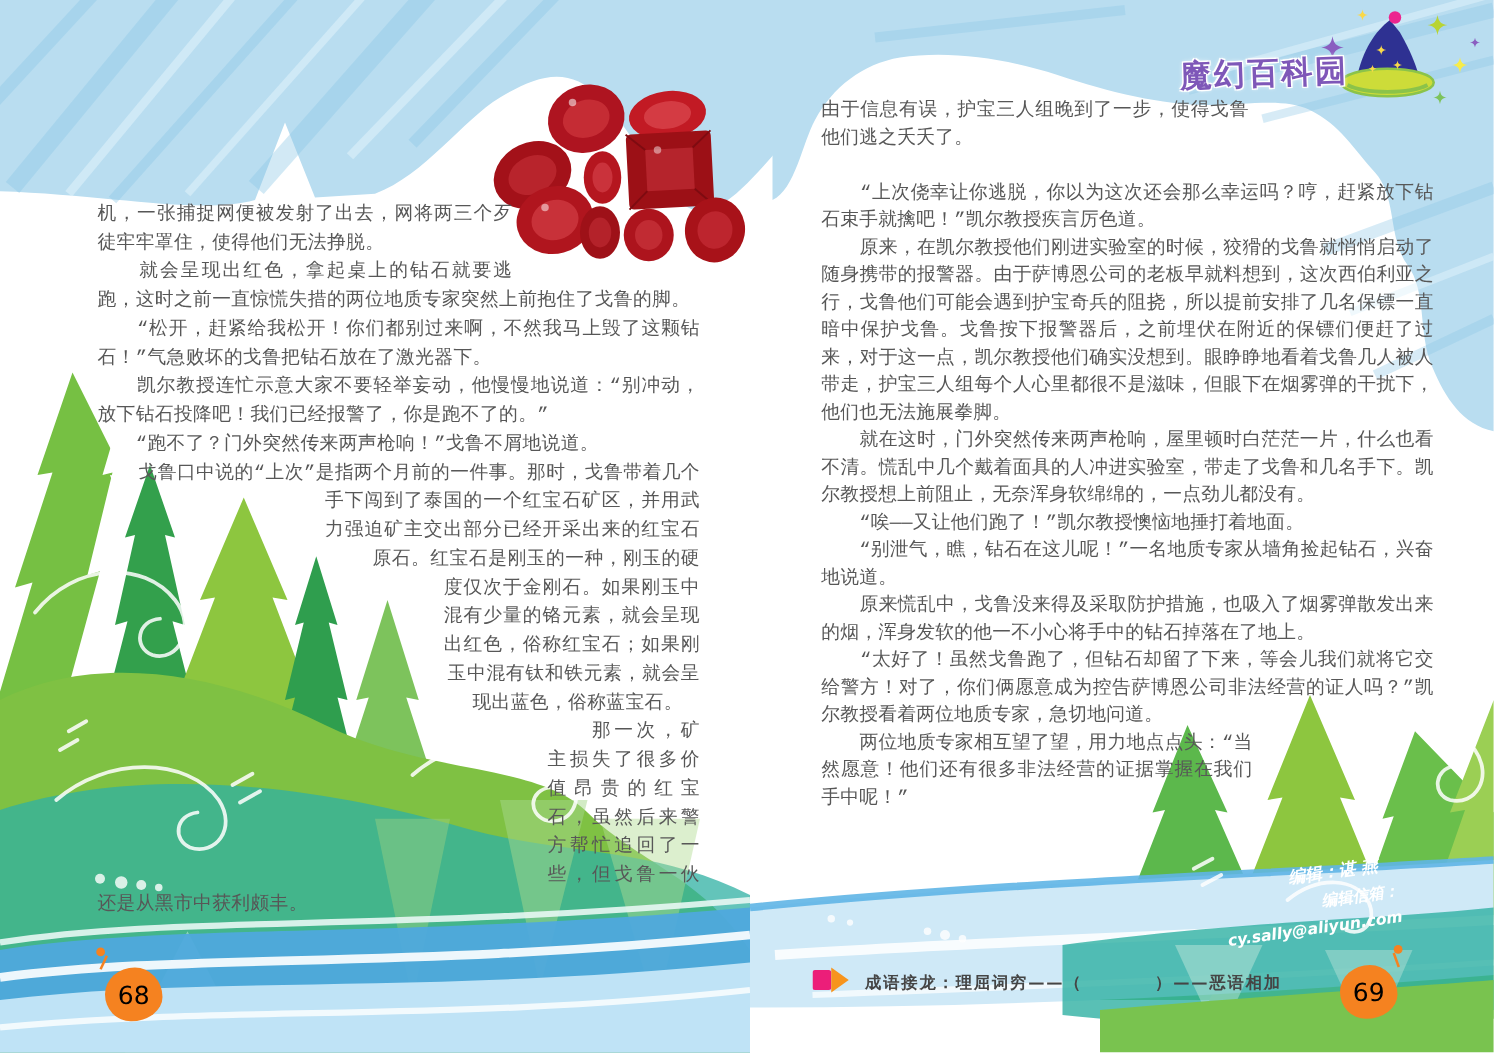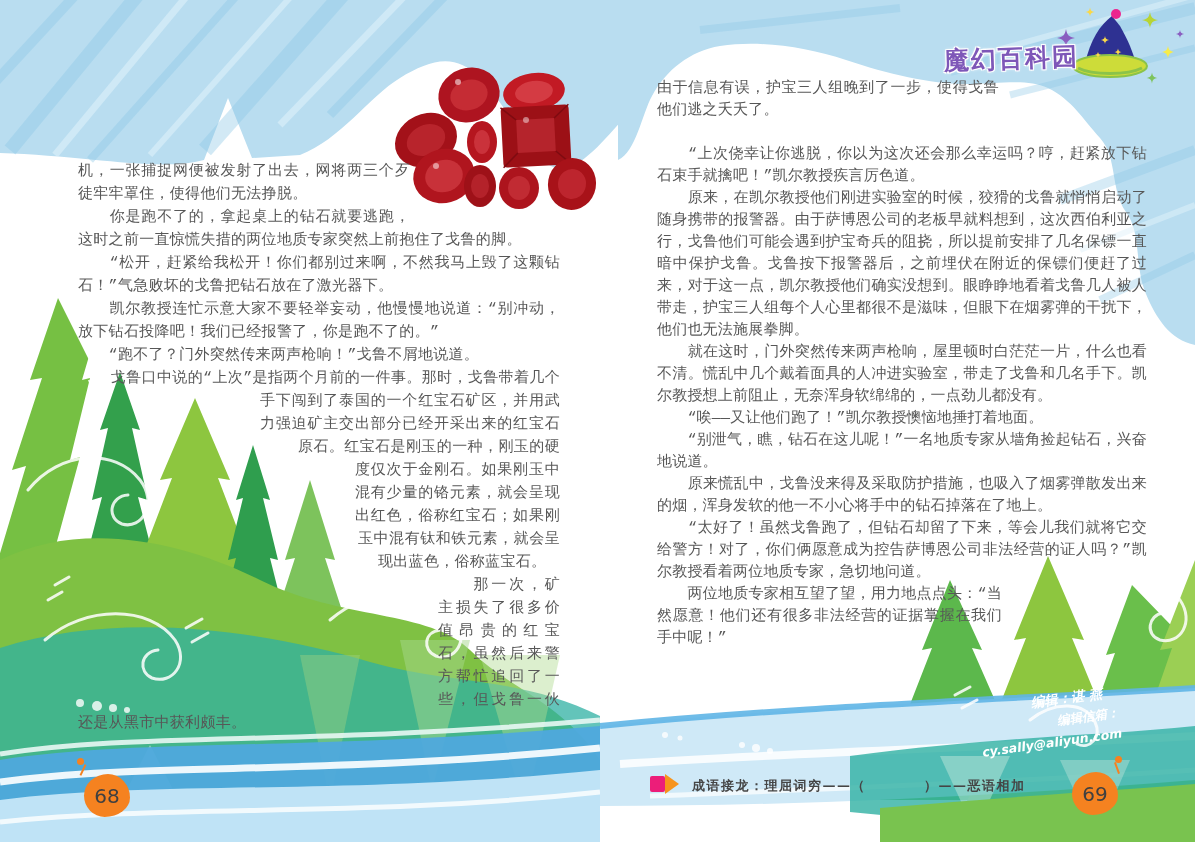--- a/index.html
+++ b/index.html
@@ -21,21 +21,21 @@
         text-shadow:0 0 2px #fff,0 0 4px #fff,1px 1px 0 #fff,-1px -1px 0 #fff,1px -1px 0 #fff,-1px 1px 0 #fff;}
   
   #idiom{position:absolute;left:650px;top:773px;z-index:4;display:flex;align-items:flex-end;gap:12px;}
   #idiom span{font-size:13px;font-weight:600;color:#454545;letter-spacing:1.5px;}
   
   #credits{position:absolute;left:925px;top:694px;width:195px;z-index:4;transform:rotate(-8deg);
            color:#fff;font-style:italic;font-weight:bold;text-align:right;line-height:21px;}
   #credits .l1{font-size:13.5px;padding-right:14px;}
   #credits .l2{font-size:12.5px;}
   
-  .bubble{position:absolute;z-index:4;width:46px;height:43px;background:#f58220;color:#404040;
+  .bubble{position:absolute;z-index:4;width:46px;height:43px;background:#f58220;color:#000000;
           font-size:20px;display:flex;align-items:center;justify-content:center;
           border-radius:52% 48% 55% 45% / 50% 55% 45% 50%;}
   .bubble .ant{position:absolute;width:2px;height:12px;background:#f58220;}
   .bubble .dot{position:absolute;width:7px;height:7px;border-radius:50%;background:#f58220;}
   #pg68{left:84px;top:774px;}
   #pg68 .ant{left:-2px;top:-10px;transform:rotate(25deg);}
   #pg68 .dot{left:-7px;top:-16px;}
   #pg69{left:1072px;top:772px;}
   #pg69 .ant{right:0px;top:-10px;transform:rotate(-20deg);}
   #pg69 .dot{right:-4px;top:-16px;}
@@ -207,21 +207,21 @@
     <path transform="translate(1152,78) scale(.6)" fill="#7dc35c" d="M0,-9 C1,-3 3,-1 9,0 C3,1 1,3 0,9 C-1,3 -3,1 -9,0 C-3,-1 -1,-3 0,-9 Z"></path>
     <path transform="translate(1090,12) scale(.5)" fill="#f9d84a" d="M0,-9 C1,-3 3,-1 9,0 C3,1 1,3 0,9 C-1,3 -3,1 -9,0 C-3,-1 -1,-3 0,-9 Z"></path>
   </g>
 </svg>
 
 <div id="logo">魔幻百科园</div>
 
 <div id="left-col" class="story">
   <i class="spr"></i>
   <p>机，一张捕捉网便被发射了出去，网将两三个歹徒牢牢罩住，使得他们无法挣脱。</p>
-  <p>　　你是跑不了的，拿起桌上的钻石就要逃跑，这时之前一直惊慌失措的两位地质专家突然上前抱住了戈鲁的脚。</p>
+  <p>　　就会呈现出红色，拿起桌上的钻石就要逃跑，这时之前一直惊慌失措的两位地质专家突然上前抱住了戈鲁的脚。</p>
   <p>　　“松开，赶紧给我松开！你们都别过来啊，不然我马上毁了这颗钻石！”气急败坏的戈鲁把钻石放在了激光器下。</p>
   <p>　　凯尔教授连忙示意大家不要轻举妄动，他慢慢地说道：“别冲动，放下钻石投降吧！我们已经报警了，你是跑不了的。”</p>
   <p>　　“跑不了？门外突然传来两声枪响！”戈鲁不屑地说道。</p>
   <i class="spl" style="width:2px;height:23px"></i>
   <i class="spl" style="width:182px;height:23px"></i>
   <i class="spl" style="width:182px;height:23px"></i>
   <i class="spl" style="width:220px;height:23px"></i>
   <i class="spl" style="width:215px;height:23px"></i>
   <i class="spl" style="width:210px;height:23px"></i>
   <i class="spl" style="width:277px;height:23px"></i>

